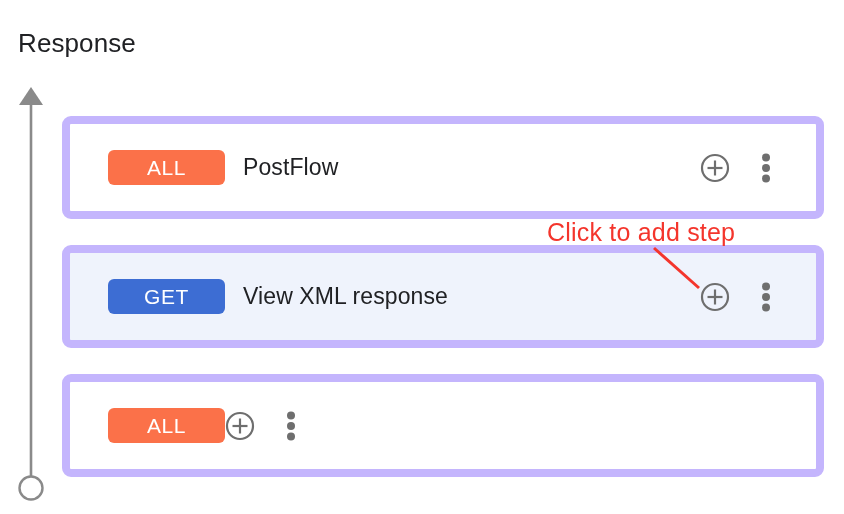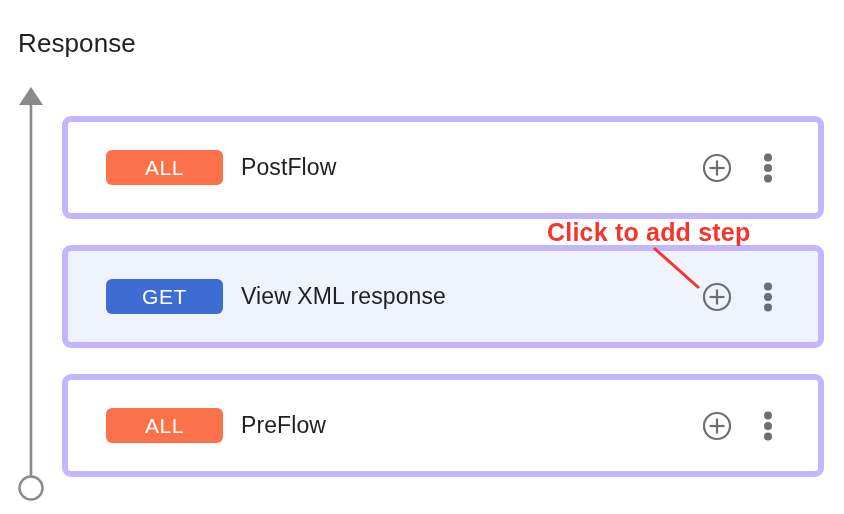--- a/index.html
+++ b/index.html
@@ -43,21 +43,21 @@
     position: absolute;
     left: 62px;
     top: 116px;
     width: 762px;
   }
   .step-row {
     position: relative;
     box-sizing: border-box;
     width: 762px;
     height: 103px;
-    border: 6px solid #c4b5fd;
+    border: 8px solid #c4b5fd;
     border-radius: 9px;
     background: #ffffff;
     display: flex;
     align-items: center;
     margin-bottom: 26px;
   }
   .step-row.selected {
     background: #eff3fc;
   }
 
@@ -115,21 +115,21 @@
     top: 0;
     width: 844px;
     height: 514px;
     pointer-events: none;
   }
   #annotation-text {
     position: absolute;
     left: 547px;
     top: 218px;
     font-size: 25px;
-    font-weight: bold;
+    font-weight: normal;
     color: #f4352c;
     white-space: nowrap;
     letter-spacing: 0.2px;
   }
 </style>
 </head>
 <body>
 
 <div id="page-title">Response</div>
 
@@ -175,21 +175,20 @@
       <svg class="kebab-icon" viewBox="0 0 28 32">
         <circle cx="14" cy="5.5" r="4" fill="#6e6e6e"></circle>
         <circle cx="14" cy="16" r="4" fill="#6e6e6e"></circle>
         <circle cx="14" cy="26.5" r="4" fill="#6e6e6e"></circle>
       </svg>
     </div>
   </div>
 
   <div class="step-row">
     <div class="method-badge badge-all">ALL</div>
-    <div class="step-label">PreFlow</div>
     <div class="row-actions">
       <svg class="add-step-icon" viewBox="0 0 30 30">
         <circle cx="15" cy="15" r="13" fill="none" stroke="#6e6e6e" stroke-width="2.2"></circle>
         <line x1="15" y1="7.5" x2="15" y2="22.5" stroke="#6e6e6e" stroke-width="2.2"></line>
         <line x1="7.5" y1="15" x2="22.5" y2="15" stroke="#6e6e6e" stroke-width="2.2"></line>
       </svg>
       <svg class="kebab-icon" viewBox="0 0 28 32">
         <circle cx="14" cy="5.5" r="4" fill="#6e6e6e"></circle>
         <circle cx="14" cy="16" r="4" fill="#6e6e6e"></circle>
         <circle cx="14" cy="26.5" r="4" fill="#6e6e6e"></circle>

